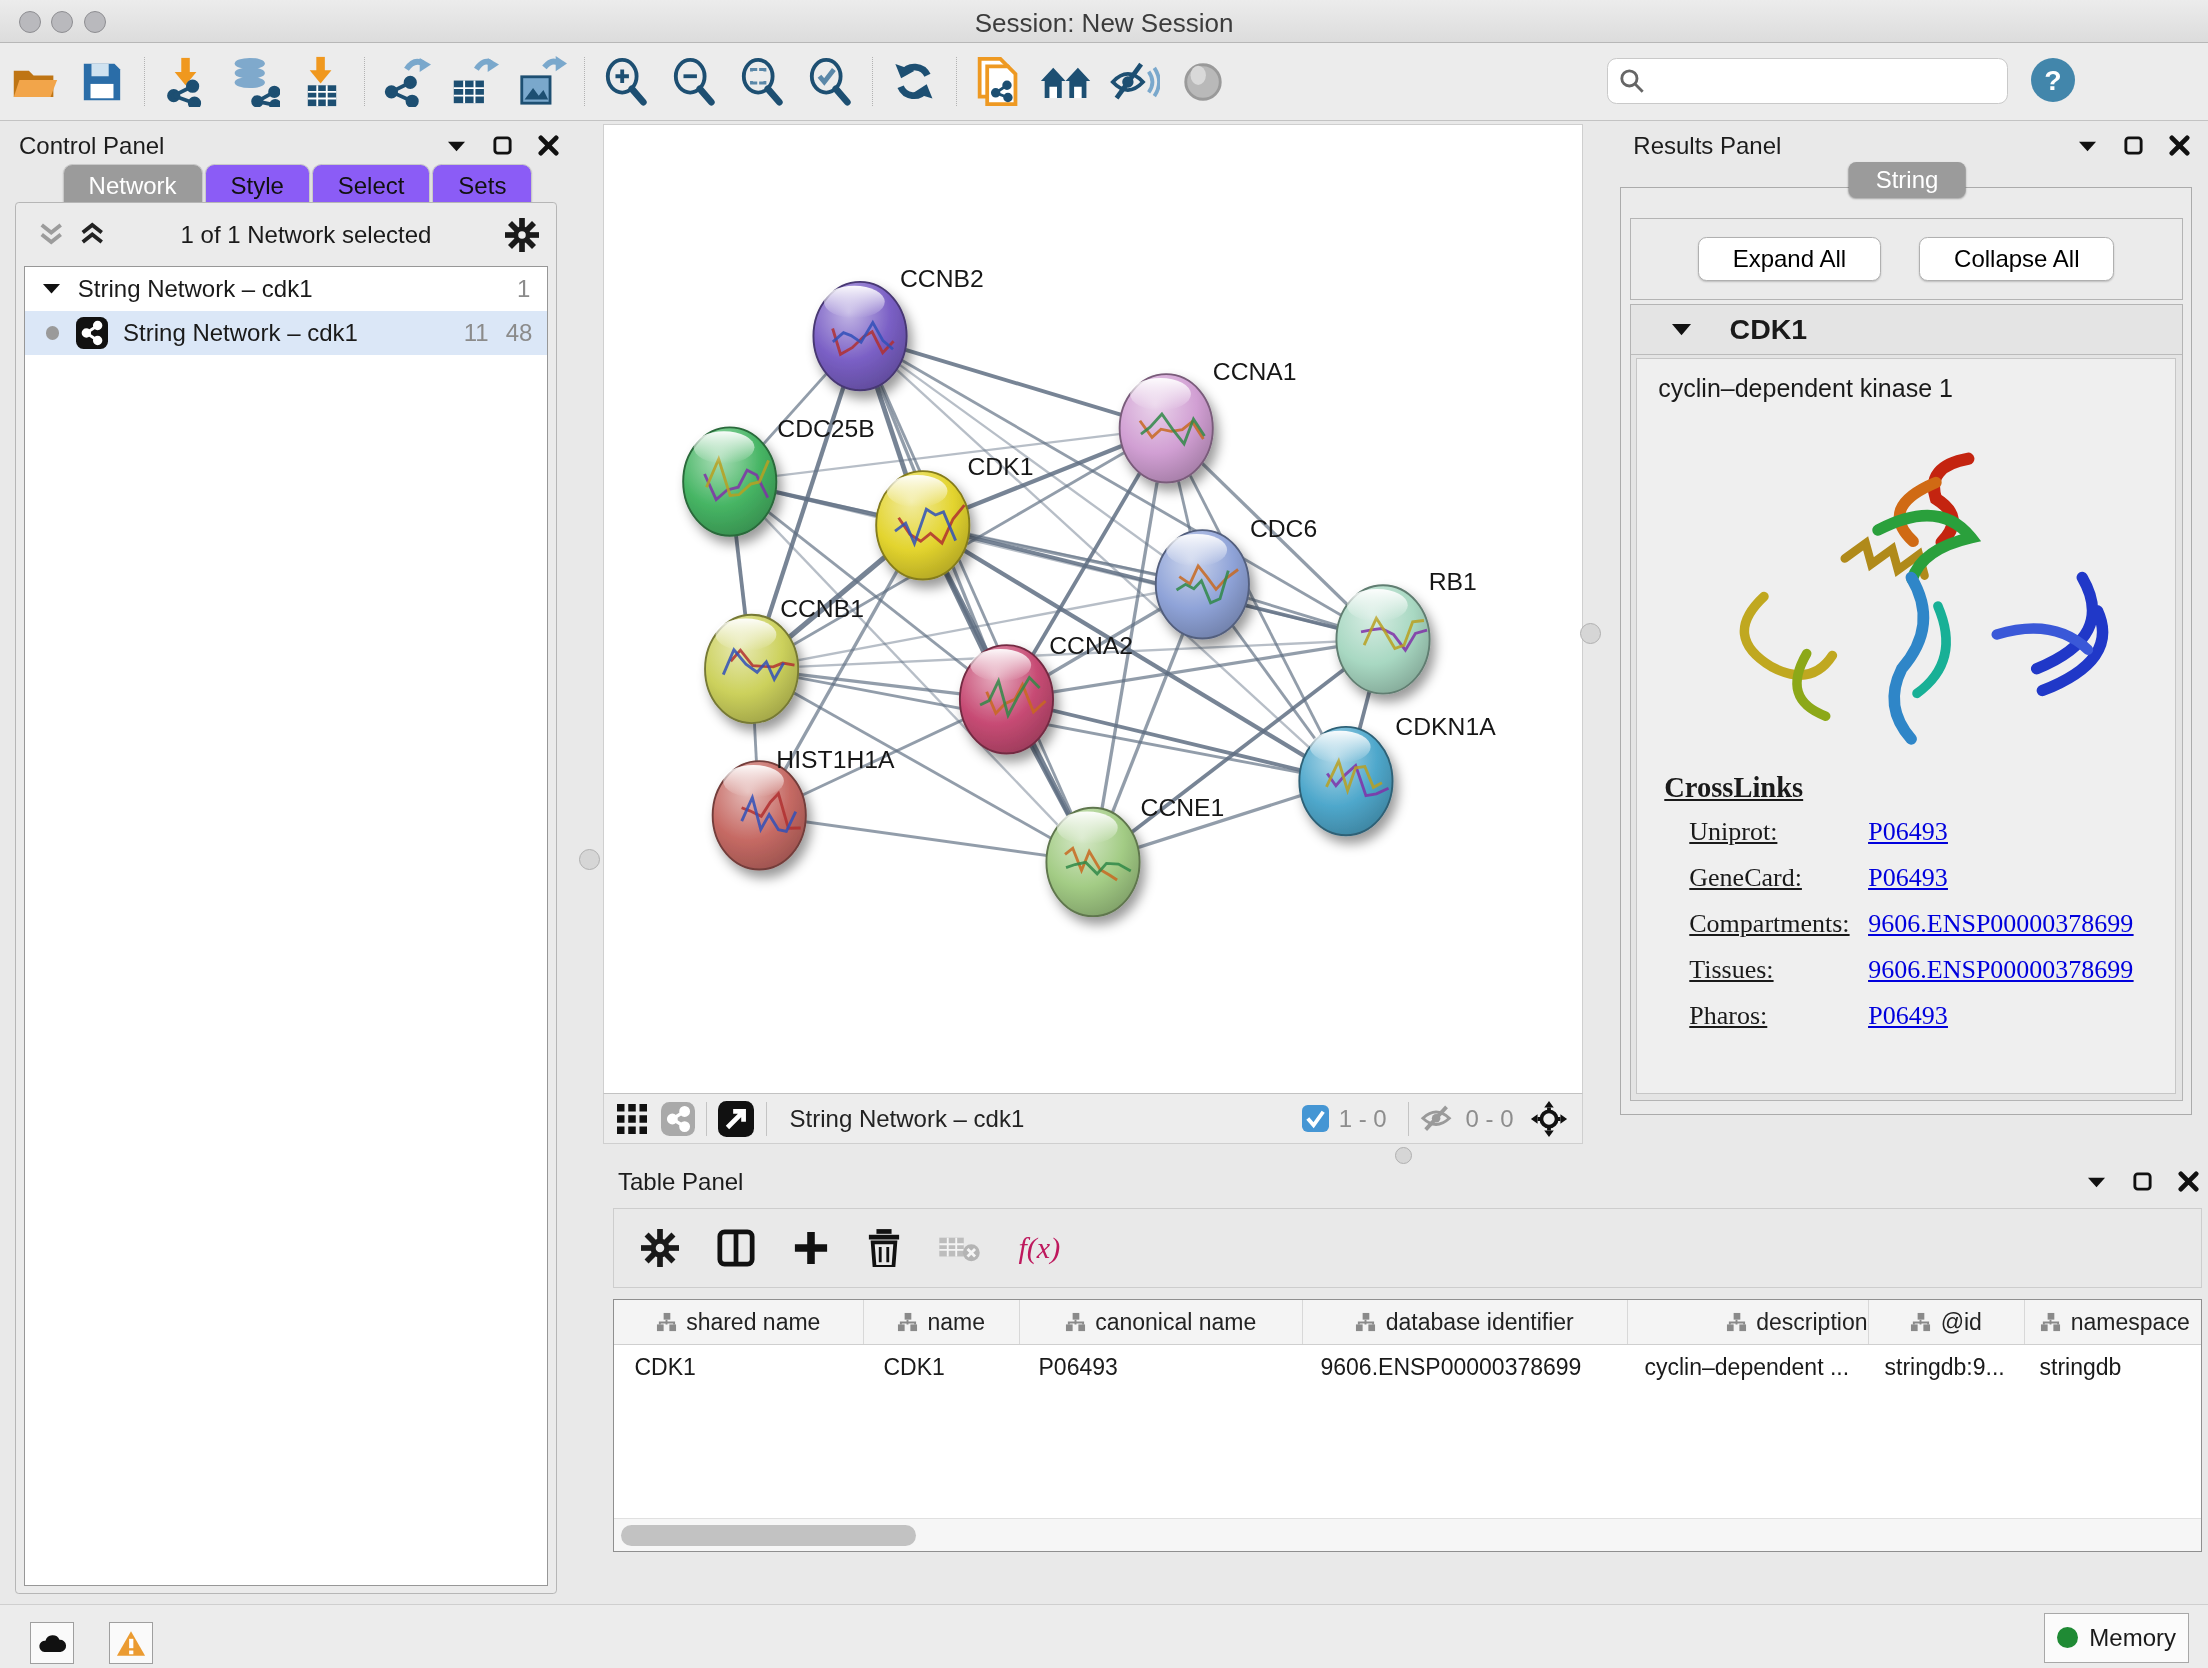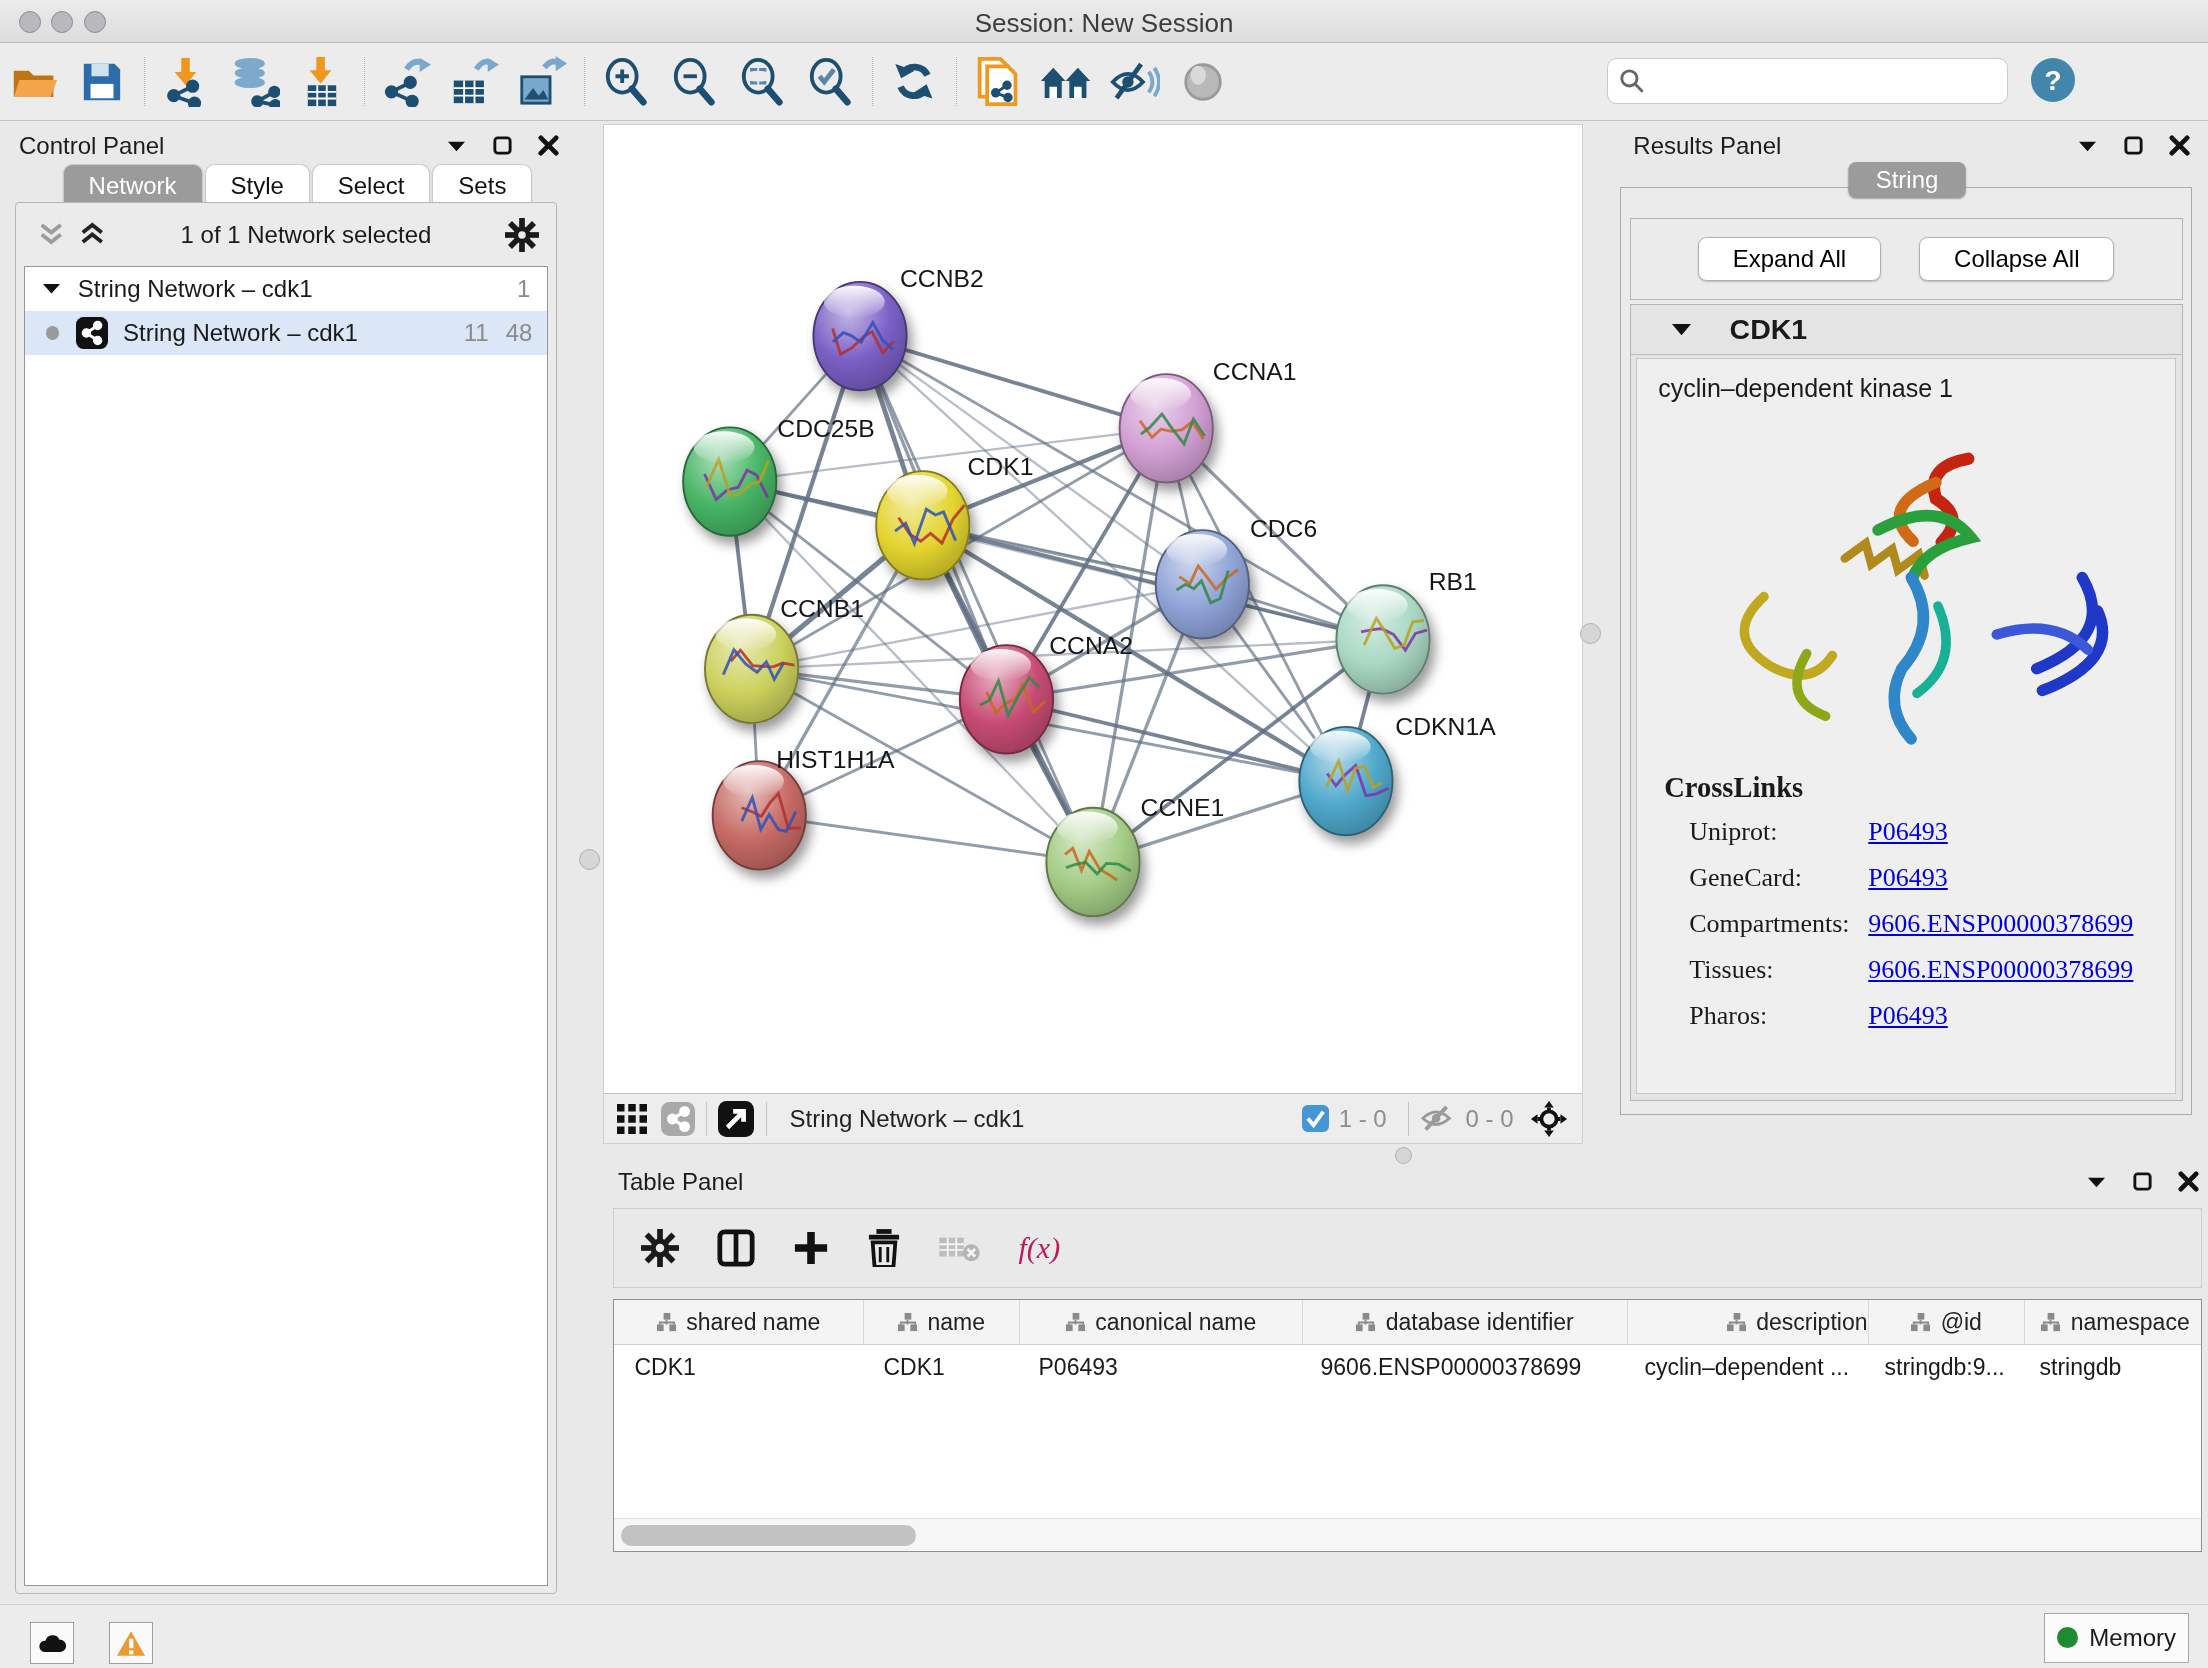--- a/index.html
+++ b/index.html
@@ -22,21 +22,21 @@
   .searchwrap input{border:none;outline:none;flex:1;font-size:23px;font-family:"Liberation Sans",sans-serif;background:transparent;}
   .help-btn{position:absolute;right:133px;top:15px;width:44px;height:44px;border-radius:50%;
     background:#4286ab;color:#fff;font-size:28.5px;font-weight:bold;display:flex;align-items:center;justify-content:center;}
   
   .panel-title{font-size:24px;color:#1c1c1c;}
   .pctl{display:inline-flex;gap:25px;align-items:center;}
   
   #control-panel{position:absolute;left:7.6px;top:124px;width:557px;height:1474px;background:#e9e9e9;}
   .cp-head{position:absolute;left:11.4px;top:5.7px;right:5.7px;height:32px;display:flex;justify-content:space-between;align-items:center;}
   .tabs{position:absolute;top:40px;left:55px;display:flex;}
-  .tab{font-size:24px;padding:6.7px 25px;background:#ffffff;border:1px solid #c9c9c9;color:#111;
+  .tab{font-size:24px;padding:6.7px 25px;background:#8b5cf6;border:1px solid #c9c9c9;color:#111;
     border-radius:9.5px 9.5px 0 0;margin-right:1.9px;box-shadow:0 1px 1.9px rgba(0,0,0,.15);}
   .tab.active{background:#9b9b9b;color:#fff;}
   .cp-box{position:absolute;left:7.6px;top:78px;right:7.6px;bottom:3.8px;background:#ebebeb;
     border:1px solid #b6b6b6;border-radius:3.8px;}
   .cp-selector{position:absolute;top:9.5px;left:11px;right:9.5px;height:44px;display:flex;align-items:center;}
   .cp-summary{flex:1;text-align:center;font-size:24px;}
   .cp-list{position:absolute;top:63px;left:7.6px;right:7.6px;bottom:7.6px;background:#fff;border:1px solid #979797;}
   .row{height:44px;display:flex;align-items:center;font-size:24px;}
   .row .cnt{color:#8b8b8b;margin-left:17px;}
   .row.sel{background:#dbe7f7;}
@@ -56,21 +56,21 @@
   .rp-outer{position:absolute;left:0px;top:63px;right:1.9px;bottom:0;background:#ebebeb;border:1px solid #ababab;}
   .rp-box1{position:absolute;left:8.6px;top:30px;right:8.6px;height:80px;border:1px solid #b4b4b4;background:#ebebeb;
     display:flex;align-items:center;justify-content:center;gap:38px;}
   .rp-btn{background:#fff;border:1px solid #b0b0b0;border-radius:8.6px;font-size:24px;padding:7px 34px;
     box-shadow:0 1px 1.9px rgba(0,0,0,.2);}
   .rp-box2{position:absolute;left:8.6px;top:116px;right:8.6px;bottom:13.3px;border:1px solid #b4b4b4;background:#e4e4e4;}
   .gene-head{height:49px;display:flex;align-items:center;gap:38px;padding-left:40px;border-bottom:1px solid #bbb;}
   .gene-name{font-size:28.5px;font-weight:bold;}
   .gene-body{position:absolute;left:5.7px;top:53px;right:5.7px;bottom:5.7px;background:#efefef;border:1px solid #c6c6c6;}
   .gene-desc{font-size:25px;padding:15px 0 0 21px;}
-  .clx{position:absolute;left:27px;top:413px;font-family:"Liberation Serif",serif;}
+  .clx{position:absolute;left:27px;top:413px;font-family:"Liberation Serif",serif;text-decoration:underline;}
   .clx h3{font-size:28.5px;margin:0 0 13.3px 0;}
   .clrow{display:flex;font-size:26px;margin:0 0 16px 25px;}
   .clrow .cl-label{width:179px;}
   .clrow a{color:#0000dd;text-decoration:underline;}
   
   #table-panel{position:absolute;left:603px;top:1162px;width:1605px;height:438px;}
   .tp-head{position:absolute;left:15px;top:3.8px;right:9.5px;height:32px;display:flex;justify-content:space-between;align-items:center;}
   .tp-toolbar{position:absolute;left:9.5px;top:46px;right:5.7px;height:78px;background:#e9e9e9;
     border:1px solid #cdcdcd;display:flex;align-items:center;gap:38px;padding-left:27px;}
   .fx{font-family:"Liberation Serif",serif;font-style:italic;font-size:30px;color:#be185d;}

